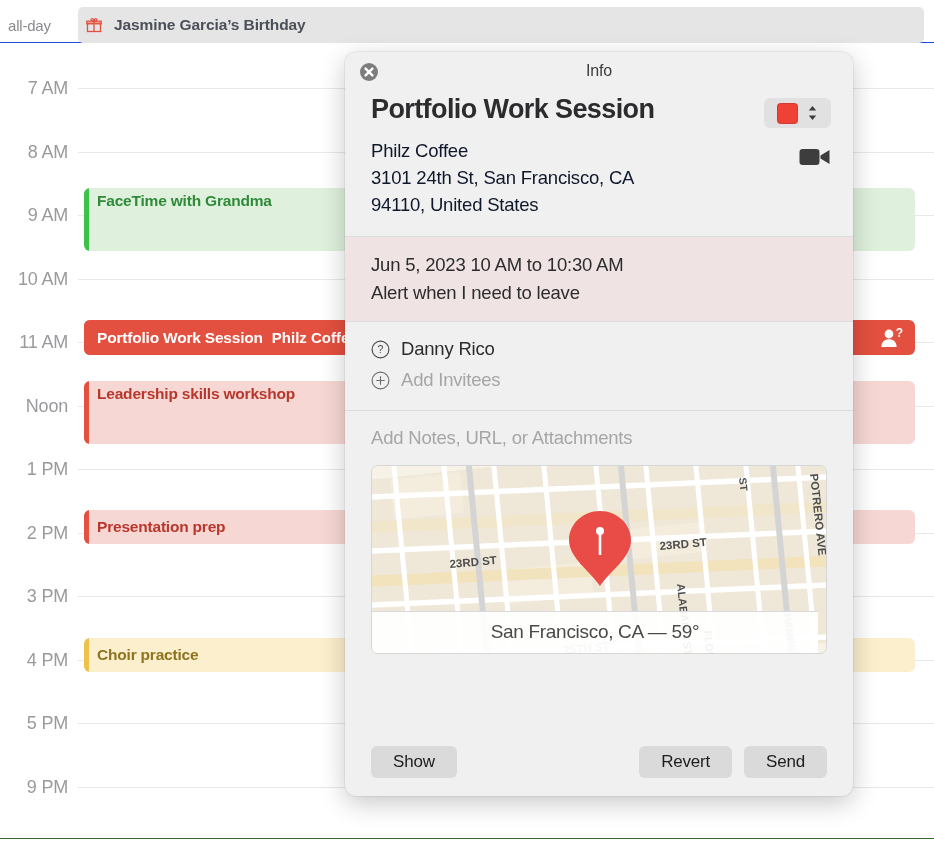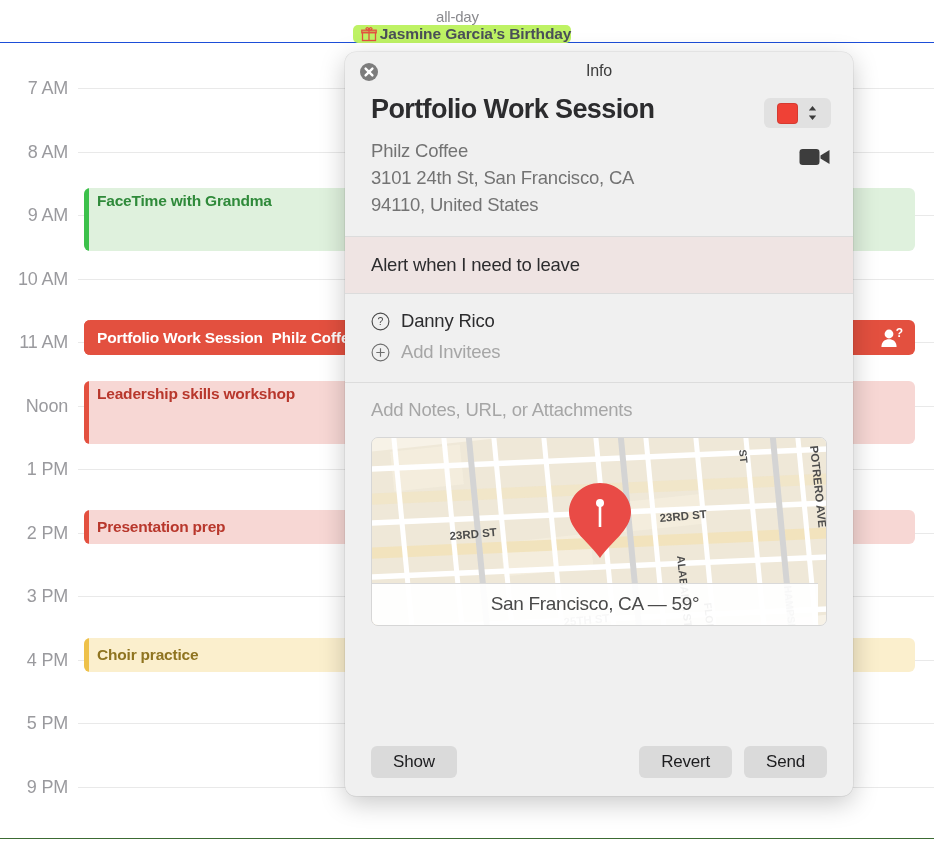--- a/index.html
+++ b/index.html
@@ -23,43 +23,42 @@
 
   
   .allday-row {
     position: absolute;
     left: 0; top: 8px;
     width: 934px; height: 34px;
     display: flex;
     align-items: center;
     border-bottom: 1px solid #1d4ed8;
     background: #ffffff;
-    flex-direction: column;
   }
   .allday-label {
     width: 78px;
     text-align: left;
     padding-left: 8px;
     box-sizing: border-box;
     font-size: 15px;
     color: #8a8a8e;
     letter-spacing: -0.2px;
   }
   .allday-chip {
     position: relative;
     flex: 1;
     margin-right: 10px;
-    height: 28px;
-    background: #bef264;
+    height: 36px;
+    background: #e5e5e5;
     border-radius: 5px;
     display: flex;
     align-items: center;
     padding-left: 8px;
     box-sizing: border-box;
-    gap: 3px;
+    gap: 12px;
   }
   .gift-icon { width: 16px; height: 16px; display:block; }
   .allday-title {
     font-size: 15.5px;
     font-weight: 700;
     color: #4a4f58;
     letter-spacing: -0.1px;
   }
 
   
@@ -194,21 +193,21 @@
     border-radius: 4px;
     border: 1px solid rgba(0,0,0,0.10);
   }
   .video-icon {
     position: absolute;
     right: 22px; top: 56px;
     width: 32px; height: 22px;
   }
   .loc-lines {
     font-size: 18.5px;
-    color: #737373;
+    color: #0f172a;
     line-height: 1.46;
     letter-spacing: -0.2px;
     padding-right: 70px;
   }
 
   .datetime-block {
     background: rgba(236, 106, 94, 0.085);
     padding: 14px 26px 14px 26px;
     border-top: 1px solid #dcdcdc;
   }
@@ -429,20 +428,21 @@
       </svg>
 
       <div class="loc-lines">
         <div>Philz Coffee</div>
         <div>3101 24th St, San Francisco, CA</div>
         <div>94110, United States</div>
       </div>
     </div>
 
     <div class="datetime-block">
+      <div class="dt-line">Jun 5, 2023  10 AM to 10:30 AM</div>
       <div class="dt-line">Alert when I need to leave</div>
     </div>
 
     <div class="invitees-block">
       <div class="invitee-row">
         <svg class="circ-icon" viewBox="0 0 19 19">
           <circle cx="9.5" cy="9.5" r="8.4" fill="none" stroke="#4a4a4a" stroke-width="1.15"></circle>
           <text x="9.5" y="13.4" font-size="10.5" font-family="Liberation Sans, sans-serif" fill="#4a4a4a" text-anchor="middle">?</text>
         </svg>
         <span class="nm">Danny Rico</span>

